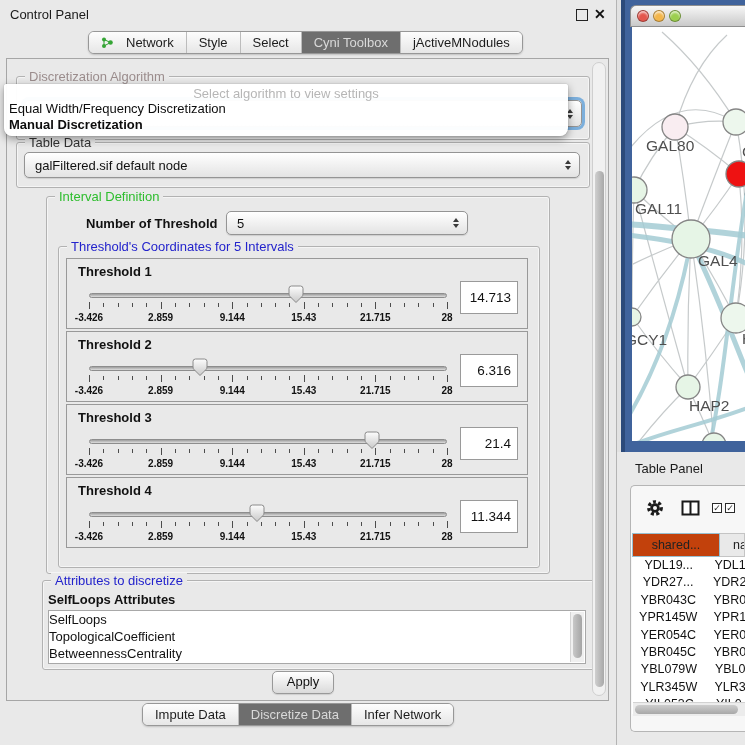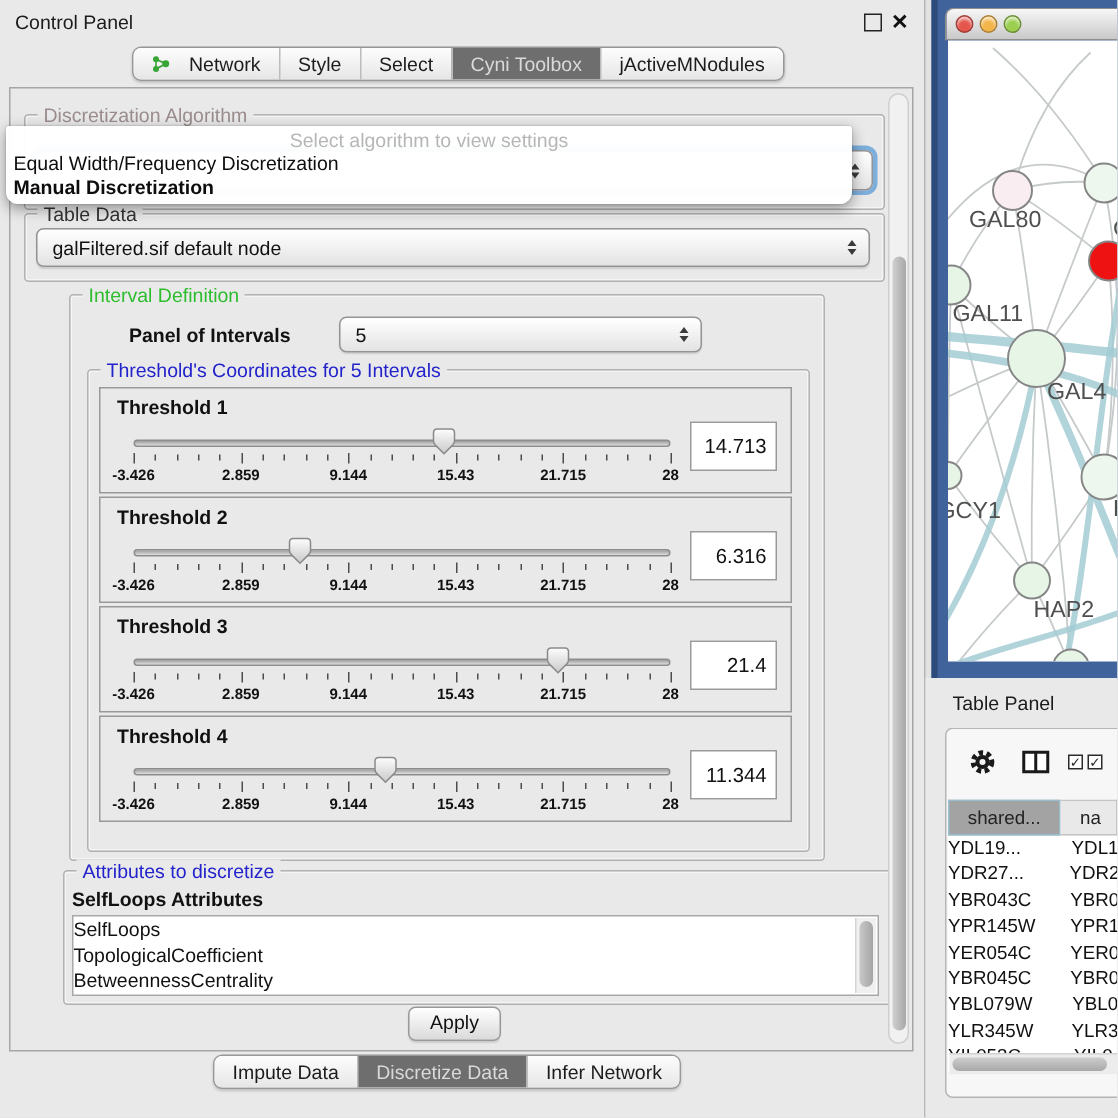--- a/index.html
+++ b/index.html
@@ -74,24 +74,24 @@
   .traffic{position:absolute;top:10px;width:12px;height:12px;border-radius:50%;border:1px solid rgba(0,0,0,.3);box-sizing:border-box;box-shadow:inset 0 2px 2px rgba(255,255,255,.65);}
   .net-canvas{position:absolute;left:632px;top:27px;width:113px;height:414px;background:#fff;overflow:hidden;}
   
   .table-panel-area{position:absolute;left:617px;top:452px;width:128px;height:293px;background:#e9e9e9;}
   .tp-title{position:absolute;left:635px;top:461px;font-size:13px;color:#1b1b1b;}
   .tp-window{position:absolute;left:630px;top:485px;width:115px;height:247px;background:#f7f7f7;border:1px solid #b5b5b5;border-right:none;border-radius:5px 0 0 5px;box-sizing:border-box;}
   .tp-icon{position:absolute;}
   .checkbox-glyph{width:10px;height:10px;border:1.4px solid #2a2a2a;font-size:9px;line-height:9px;text-align:center;color:#2a2a2a;background:#fff;box-sizing:border-box;}
   .tp-table{position:absolute;left:632px;top:533px;width:113px;height:181px;background:#fff;overflow:hidden;font-size:12.5px;}
   .tp-header{display:flex;height:24px;}
-  .tp-h1{width:75px;background:#a3a3a3;border:1px solid #98bfd0;box-sizing:border-box;text-align:center;line-height:22px;color:#222;}
+  .tp-h1{width:88px;background:#c2410c;border:1px solid #98bfd0;box-sizing:border-box;text-align:center;line-height:22px;color:#222;}
   .tp-h2{flex:1;background:#e9e9e9;border:1px solid #c4c4c4;border-left:none;box-sizing:border-box;padding-left:13px;line-height:22px;color:#222;overflow:hidden;}
   .trow{display:flex;height:17.4px;line-height:17.4px;color:#111;}
-  .tc1{width:75px;text-align:left;overflow:hidden;white-space:nowrap;}
+  .tc1{width:75px;text-align:center;overflow:hidden;white-space:nowrap;}
   .tc2{padding-left:9px;overflow:hidden;white-space:nowrap;}
   .hscroll{position:absolute;left:633px;top:702px;width:112px;height:13px;background:#ececec;border-top:1px solid #d2d2d2;z-index:3;}
   .hscroll .thumb{position:absolute;left:2px;top:2px;width:103px;height:9px;background:linear-gradient(#cdcdcd,#a8a8a8);border-radius:5px;}
 </style>
 </head>
 <body>
 
 <div class="control-panel">
 
   <div class="cp-title">Control Panel</div>
@@ -151,21 +151,21 @@
     <span>galFiltered.sif default node</span>
     <span class="arrows">
         <i class="up"></i>
         <i class="dn"></i>
       </span>
   </div>
 
   <div class="groupbox" style="left:46px;top:196px;width:502px;height:376px;">
     <span class="group-label lbl-green">Interval Definition</span>
   </div>
-  <div class="bold-label" style="left:86px;top:216px;">Panel of Intervals</div>
+  <div class="bold-label" style="left:86px;top:216px;">Number of Threshold</div>
   <div id="num-combo" class="combo">
     <span>5</span>
     <span class="arrows">
         <i class="up"></i>
         <i class="dn"></i>
       </span>
   </div>
 
   <div class="groupbox" style="left:58px;top:246px;width:480px;height:320px;">
     <span class="group-label lbl-blue">Threshold's Coordinates for 5 Intervals</span>

